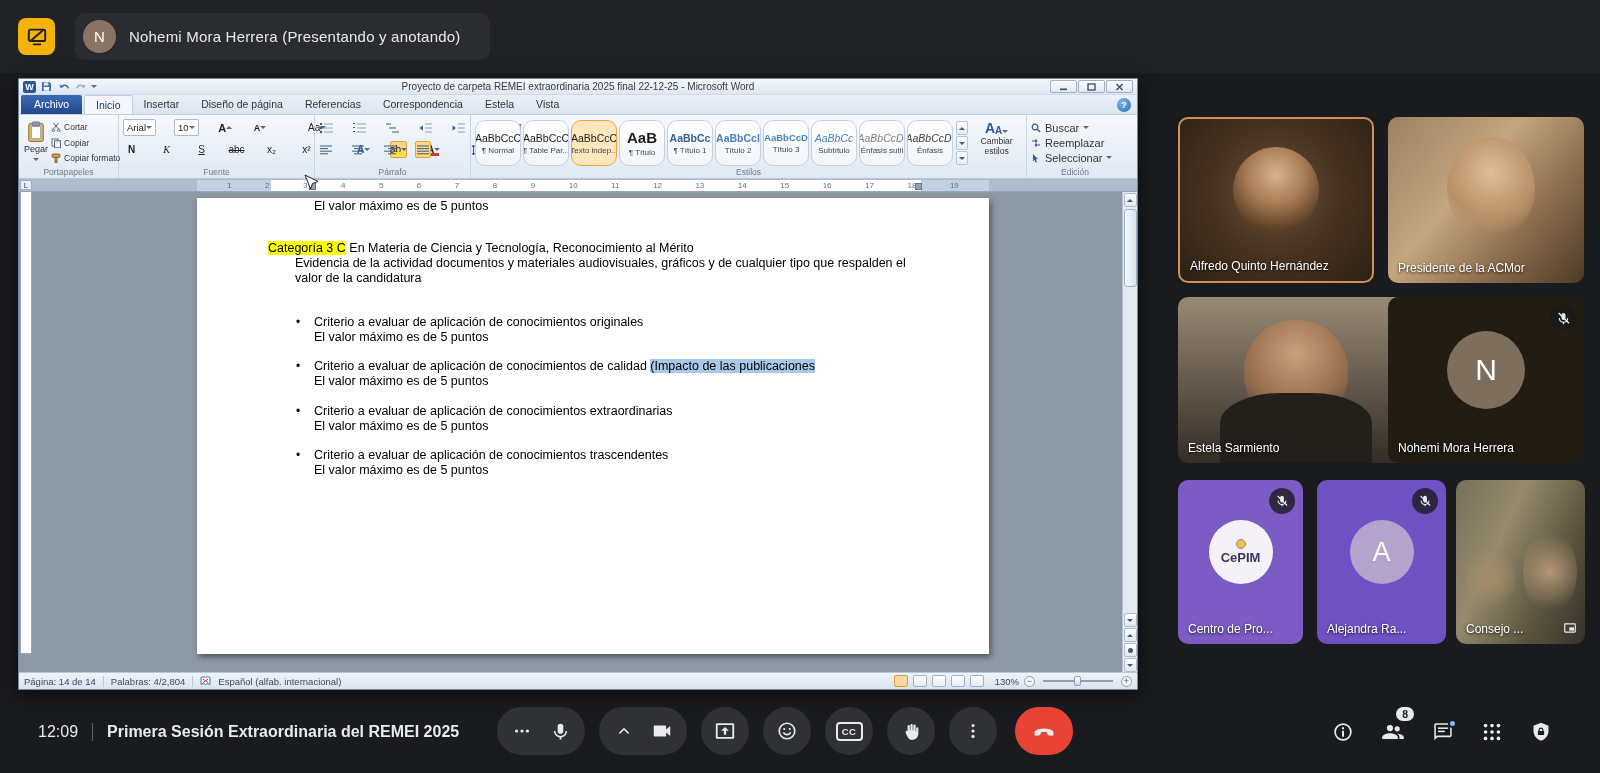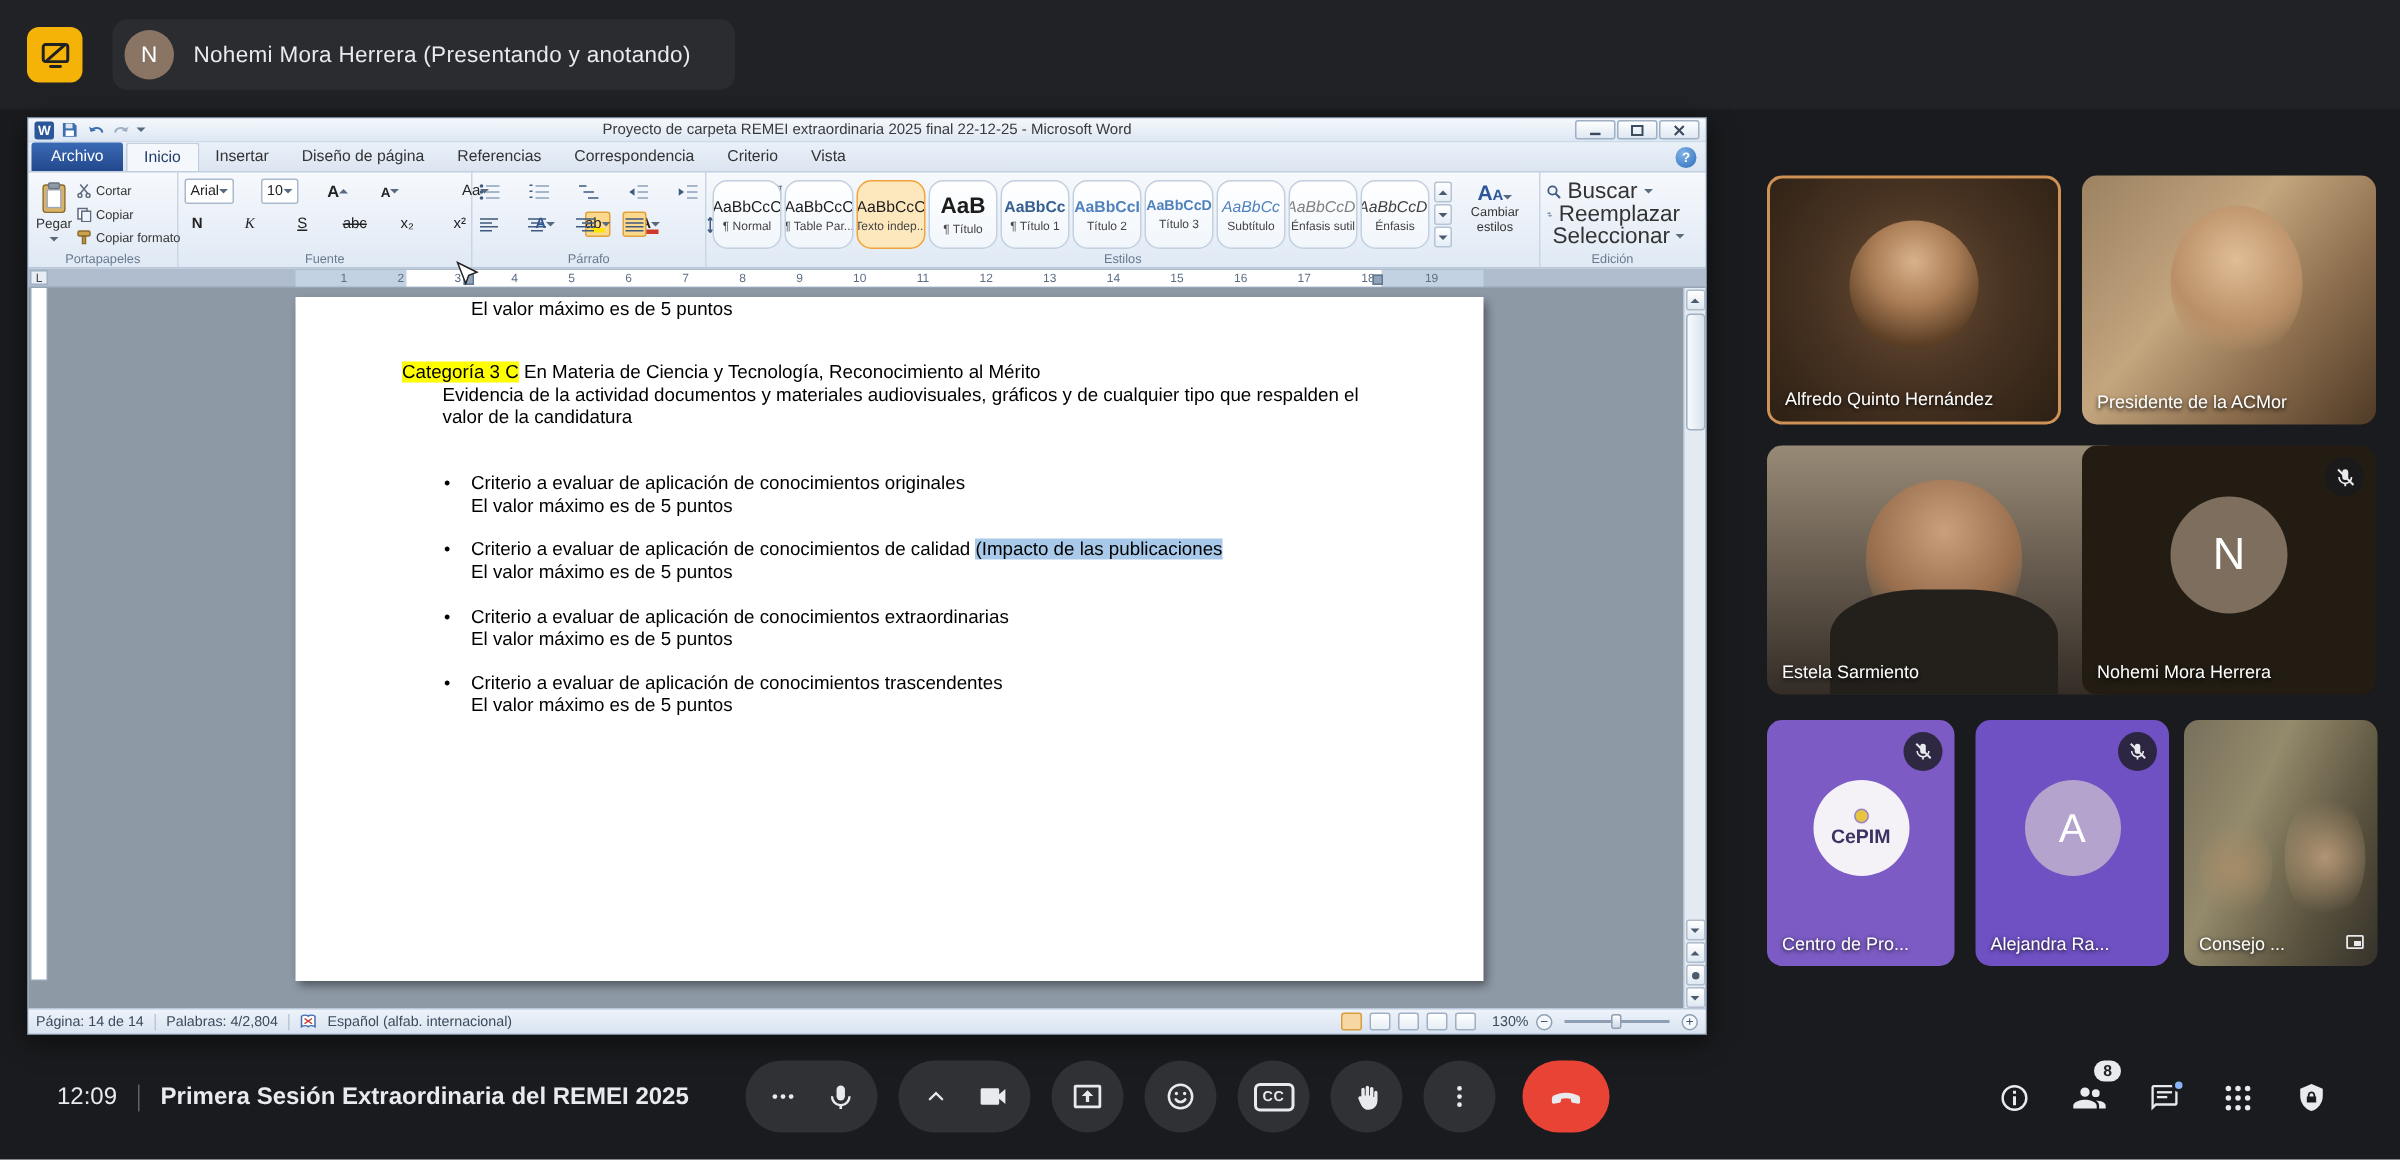--- a/index.html
+++ b/index.html
@@ -69,21 +69,21 @@
 .sitem.sub .sprev{color:#4f81bd;font-style:italic}
 .sitem.em1 .sprev{color:#808080;font-style:italic}
 .sitem.em2 .sprev{color:#404040;font-style:italic}
 .scrollcol{width:13px;display:flex;flex-direction:column;gap:1px;margin:3px 2px 0 3px}
 .scbtn{flex:1;border:1px solid #b6c4d6;background:linear-gradient(#fff,#e4ecf5);border-radius:2px;display:flex;align-items:center;justify-content:center}
 .changestyles{width:56px;margin-top:2px;display:flex;flex-direction:column;align-items:center;font-size:8.5px;color:#333;text-align:center}
 .csicon{font-size:14px;font-weight:bold;color:#2b579a;display:flex;align-items:flex-end}
 .csicon i{font-size:10px;font-style:normal}
 
 .g-edit{width:96px;border-right:none}
-.erow{display:flex;align-items:center;gap:4px;font-size:15px;color:#333;height:15px;white-space:nowrap}
+.erow{display:flex;align-items:center;gap:4px;font-size:11px;color:#333;height:15px;white-space:nowrap}
 
 .rulerrow{height:13px;background:#aebccd;position:relative;border-bottom:1px solid #96a5b8}
 .tabsel{position:absolute;left:1px;top:1px;width:12px;height:10px;background:#e9eef5;border:1px solid #9fb0c4;font-size:8px;color:#444;display:flex;align-items:center;justify-content:center}
 .hruler{position:absolute;left:178px;top:1px;width:792px;height:11px;background:#c3d2e2;display:flex;justify-content:space-between;align-items:center;padding:0 30px;font-size:8px;color:#5d6f86}
 .hruler::before{content:"";position:absolute;left:74px;right:68px;top:0;bottom:0;background:#fff}
 .hruler span{position:relative;z-index:1}
 .im{position:absolute;z-index:2;background:#8fa3ba;border:1px solid #62778f}
 .iml{left:112px;top:1px;width:7px;height:9px}
 .imr{left:718px;top:3px;width:7px;height:7px}
 
@@ -297,21 +297,21 @@
     </div>
   </div>
 
   <div class="wtabs">
     <div class="wtab archivo">Archivo</div>
     <div class="wtab active">Inicio</div>
     <div class="wtab">Insertar</div>
     <div class="wtab">Diseño de página</div>
     <div class="wtab">Referencias</div>
     <div class="wtab">Correspondencia</div>
-    <div class="wtab">Criterio</div>
+    <div class="wtab">Estela</div>
     <div class="wtab">Vista</div>
     <div class="helpbtn">?</div>
   </div>
 
   <div class="ribbon">
 
     <div class="rgroup g-clip">
       <div class="pastebig">
         <svg width="20" height="22" viewBox="0 0 22 24">
             <rect x="3" y="2.5" width="16" height="20" rx="2" fill="#d9b36a" stroke="#8a6b2f"></rect>

